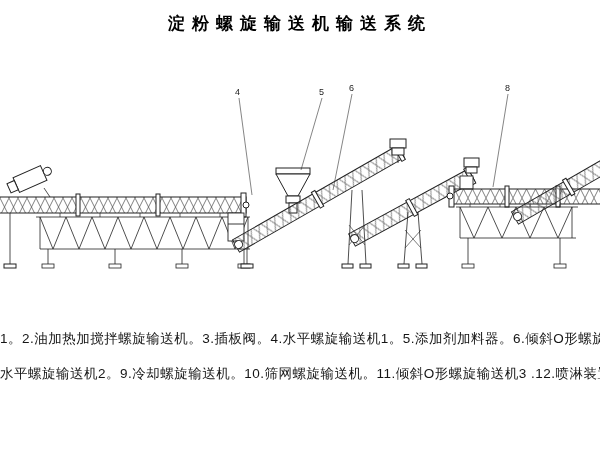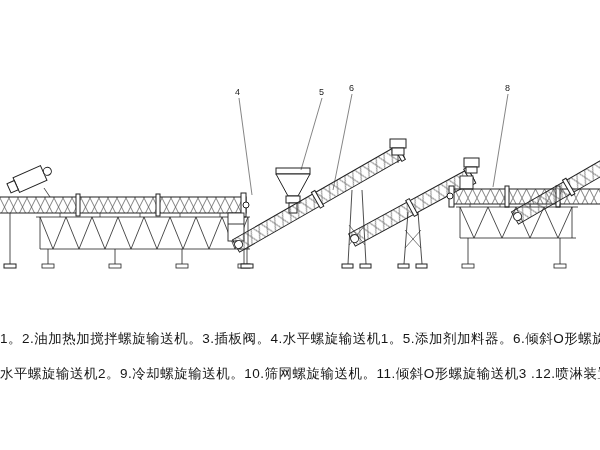--- a/index.html
+++ b/index.html
@@ -35,20 +35,21 @@
   }
   .cap-line.l1{top:330px;}
   .cap-line.l2{top:365px;}
   svg text{font-family:"Liberation Sans","DejaVu Sans",sans-serif;}
 </style>
 </head>
 <body>
 
 <div class="page">
 
+  <div class="title">淀粉螺旋输送机输送系统</div>
 
   <svg class="drawing" width="600" height="450" viewBox="0 0 600 450">
     <defs>
       <pattern id="helix" width="9" height="18" patternUnits="userSpaceOnUse">
         <path d="M0 0 L9 18 M9 0 L0 18" stroke="#4a4a4a" stroke-width="0.7" fill="none"></path>
       </pattern>
     </defs>
 
     <g stroke="#222" stroke-width="1" fill="none">
       <rect x="-4" y="197" width="250" height="16" fill="url(#helix)"></rect>

